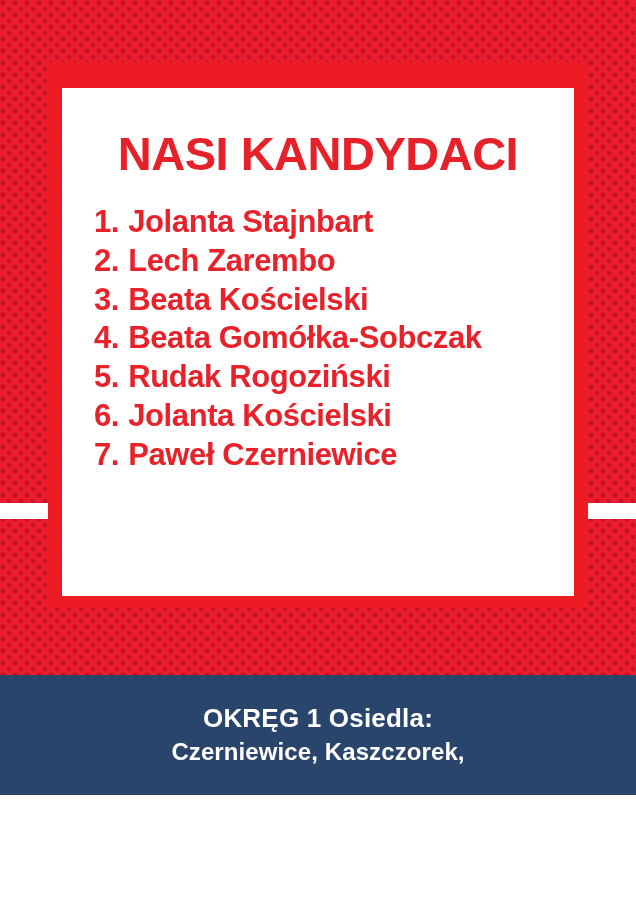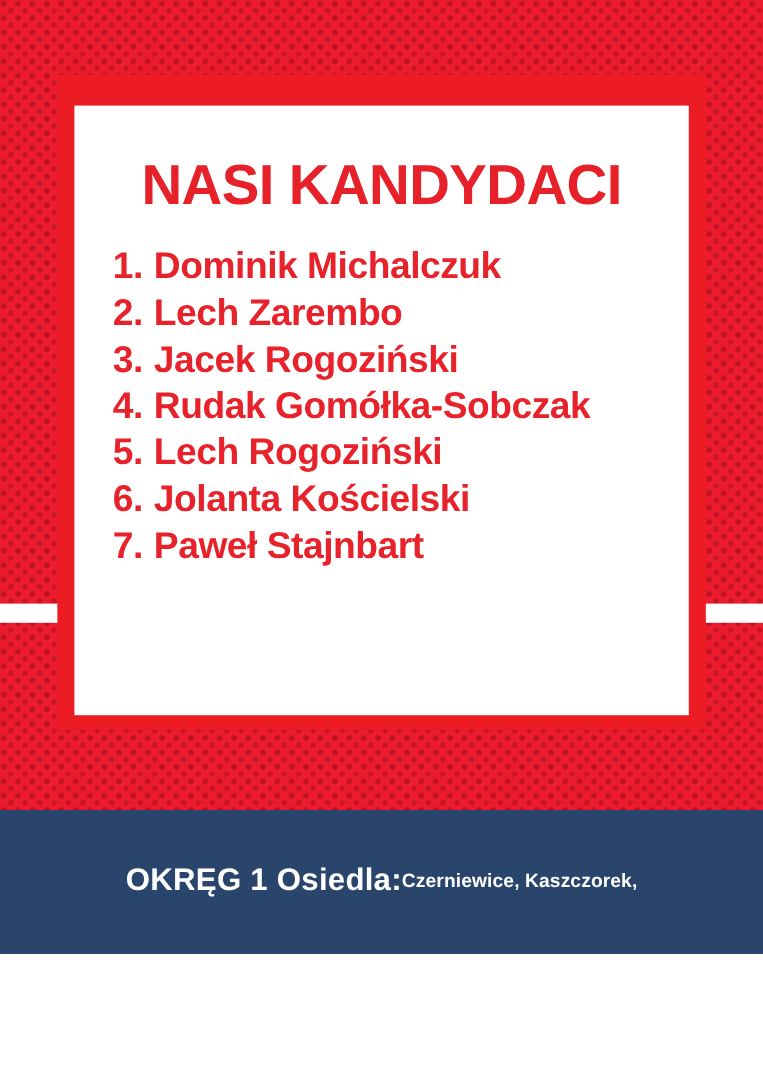--- a/index.html
+++ b/index.html
@@ -100,32 +100,33 @@
   
   .district {
     position: absolute;
     left: 0;
     top: 675px;
     width: 636px;
     height: 120px;
     background: #2A456B;
     box-sizing: border-box;
     display: flex;
+    flex-direction: column;
     align-items: center;
     justify-content: center;
     color: #ffffff;
   }
   .district-heading {
     font-size: 26px;
     font-weight: bold;
     letter-spacing: 0.2px;
     margin-bottom: 3px;
   }
   .district-line {
-    font-size: 16px;
+    font-size: 24px;
     font-weight: bold;
     letter-spacing: 0.1px;
     line-height: 1.25;
   }
 
   
   .footer {
     position: absolute;
     left: 0;
     top: 795px;
@@ -146,45 +147,45 @@
 
   <div class="frame"></div>
 
   <div class="card">
     <div class="card-inner">
       <h1 class="poster-title">NASI KANDYDACI</h1>
 
       <ul class="candidates">
         <li class="candidate">
           <span class="num">1.</span>
-          <span>Dominik Michalczuk</span>
+          <span>Jolanta Stajnbart</span>
         </li>
         <li class="candidate">
           <span class="num">2.</span>
           <span>Lech Zarembo</span>
         </li>
         <li class="candidate">
           <span class="num">3.</span>
-          <span>Jacek Rogoziński</span>
+          <span>Beata Kościelski</span>
         </li>
         <li class="candidate">
           <span class="num">4.</span>
-          <span>Rudak Gomółka-Sobczak</span>
+          <span>Beata Gomółka-Sobczak</span>
         </li>
         <li class="candidate">
           <span class="num">5.</span>
-          <span>Lech Rogoziński</span>
+          <span>Rudak Rogoziński</span>
         </li>
         <li class="candidate">
           <span class="num">6.</span>
           <span>Jolanta Kościelski</span>
         </li>
         <li class="candidate">
           <span class="num">7.</span>
-          <span>Paweł Stajnbart</span>
+          <span>Paweł Czerniewice</span>
         </li>
       </ul>
     </div>
   </div>
 
   <div class="district">
     <div class="district-heading">OKRĘG 1 Osiedla:</div>
     <div class="district-line">Czerniewice, Kaszczorek,</div>
   </div>
 

